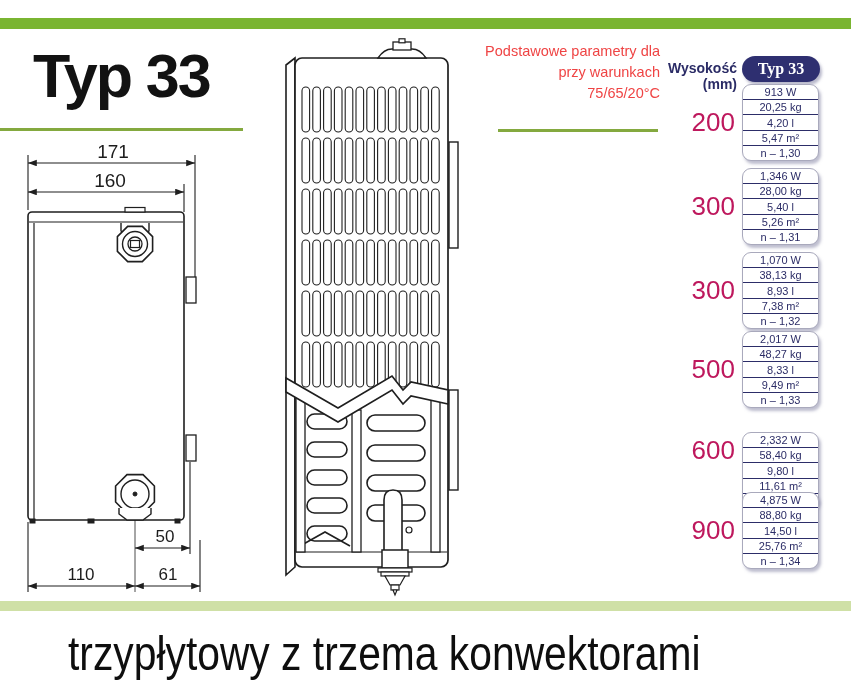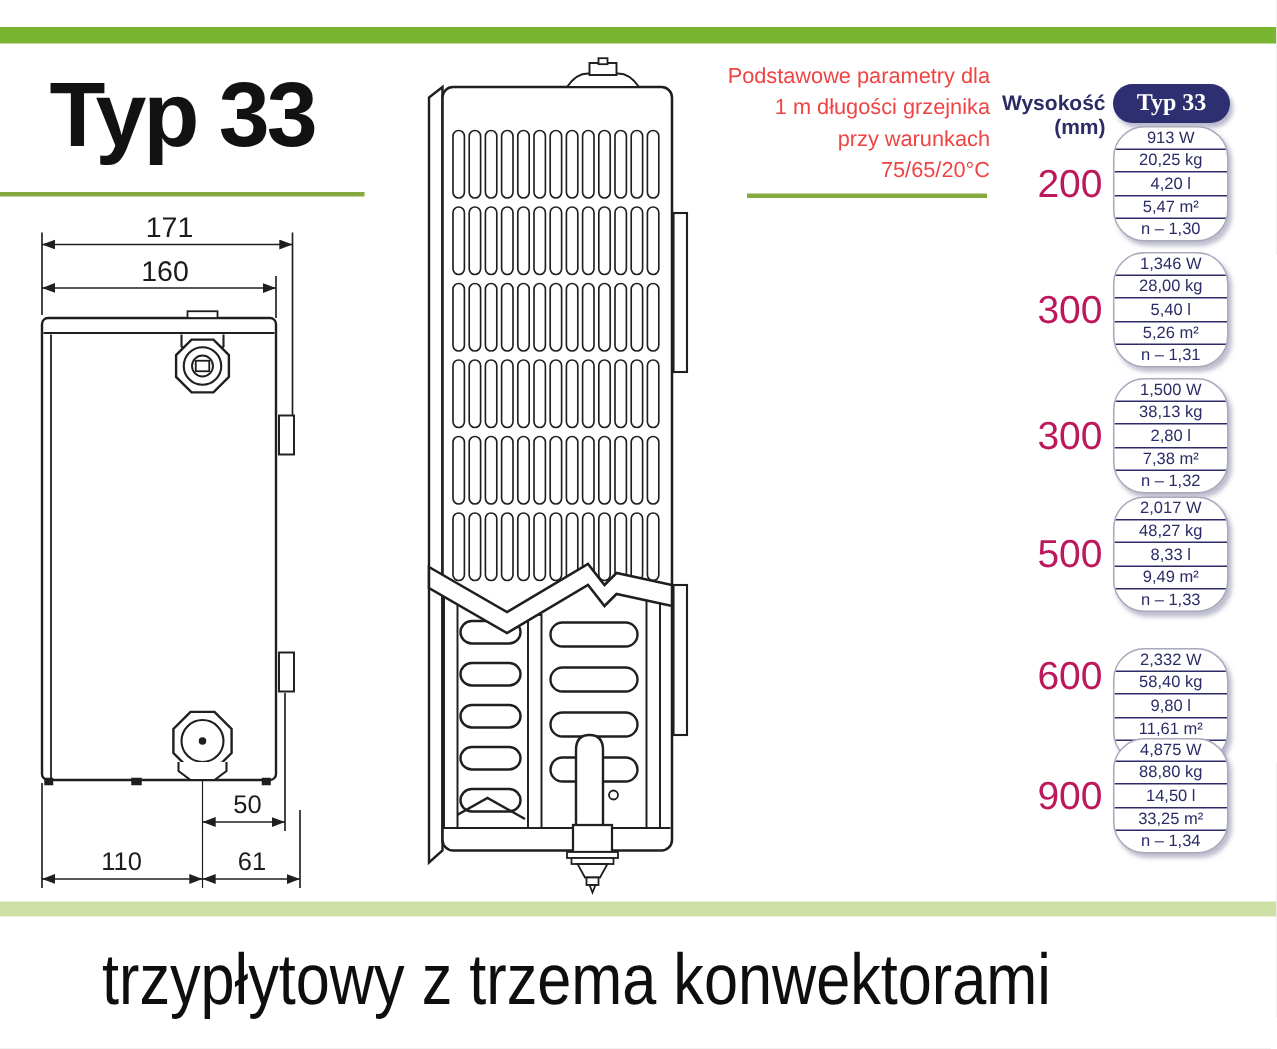--- a/index.html
+++ b/index.html
@@ -21,21 +21,21 @@
   
   #height-header{position:absolute;left:630px;top:60px;width:107px;text-align:right;
                  font-size:14px;font-weight:bold;color:#2b2c66;}
   #type-pill{position:absolute;left:742px;top:56px;width:78px;height:26px;background:#2e2f70;
              border-radius:13px;color:#ffffff;font-family:"Liberation Serif",serif;font-weight:bold;
              font-size:16px;display:flex;align-items:center;justify-content:center;
              box-shadow:2px 3px 3px rgba(125,125,160,0.55);}
   .hgt{position:absolute;left:640px;width:95px;text-align:right;font-size:26px;line-height:31px;
        color:#be185d;}
   .card{position:absolute;left:742px;width:77px;height:77px;background:#ffffff;
-        border:1px solid #a9a9bc;border-radius:21px;overflow:hidden;display:flex;flex-direction:column;
+        border:1px solid #a9a9bc;border-radius:9px;overflow:hidden;display:flex;flex-direction:column;
         box-shadow:2px 3px 3px rgba(125,125,160,0.5);box-sizing:border-box;}
   .cell{flex:1;display:flex;align-items:center;justify-content:center;font-size:11px;
         color:#2b2c66;border-bottom:1.5px solid #2c2d68;}
   .cell:last-child{border-bottom:none;}
 </style>
 </head>
 <body>
 
 <div id="page">
 
@@ -221,21 +221,20 @@
       <rect x="121" y="4" width="18" height="8" stroke-width="1.3"></rect>
       <rect x="127" y="0.8" width="6" height="4" stroke-width="1.2"></rect>
 
       <rect x="177" y="104" width="9" height="106" stroke-width="1.4"></rect>
       <rect x="177" y="352" width="9" height="100" stroke-width="1.4"></rect>
     </g>
   </svg>
 
   <div id="note">
     <div>Podstawowe parametry dla</div>
-    <div>1 m długości grzejnika</div>
     <div>przy warunkach</div>
     <div>75/65/20°C</div>
   </div>
   <div id="note-underline"></div>
 
   <div id="height-header">Wysokość (mm)</div>
   <div id="type-pill">Typ 33</div>
 
   <div class="hgt" style="top:107px;">200</div>
   <div class="card" style="top:84px;">
@@ -250,23 +249,23 @@
   <div class="card" style="top:168px;">
     <div class="cell">1,346 W</div>
     <div class="cell">28,00 kg</div>
     <div class="cell">5,40 l</div>
     <div class="cell">5,26 m²</div>
     <div class="cell">n – 1,31</div>
   </div>
 
   <div class="hgt" style="top:275px;">300</div>
   <div class="card" style="top:252px;">
-    <div class="cell">1,500 W</div>
+    <div class="cell">1,070 W</div>
     <div class="cell">38,13 kg</div>
-    <div class="cell">2,80 l</div>
+    <div class="cell">8,93 l</div>
     <div class="cell">7,38 m²</div>
     <div class="cell">n – 1,32</div>
   </div>
 
   <div class="hgt" style="top:354px;">500</div>
   <div class="card" style="top:331px;">
     <div class="cell">2,017 W</div>
     <div class="cell">48,27 kg</div>
     <div class="cell">8,33 l</div>
     <div class="cell">9,49 m²</div>
@@ -280,20 +279,20 @@
     <div class="cell">9,80 l</div>
     <div class="cell">11,61 m²</div>
     <div class="cell">n – 1,34</div>
   </div>
 
   <div class="hgt" style="top:515px;">900</div>
   <div class="card" style="top:492px;">
     <div class="cell">4,875 W</div>
     <div class="cell">88,80 kg</div>
     <div class="cell">14,50 l</div>
-    <div class="cell">33,25 m²</div>
+    <div class="cell">25,76 m²</div>
     <div class="cell">n – 1,34</div>
   </div>
 
   <div id="bottom-bar" class="bar"></div>
   <div id="caption">trzypłytowy z trzema konwektorami</div>
 
 </div>
 
 </body></html>

